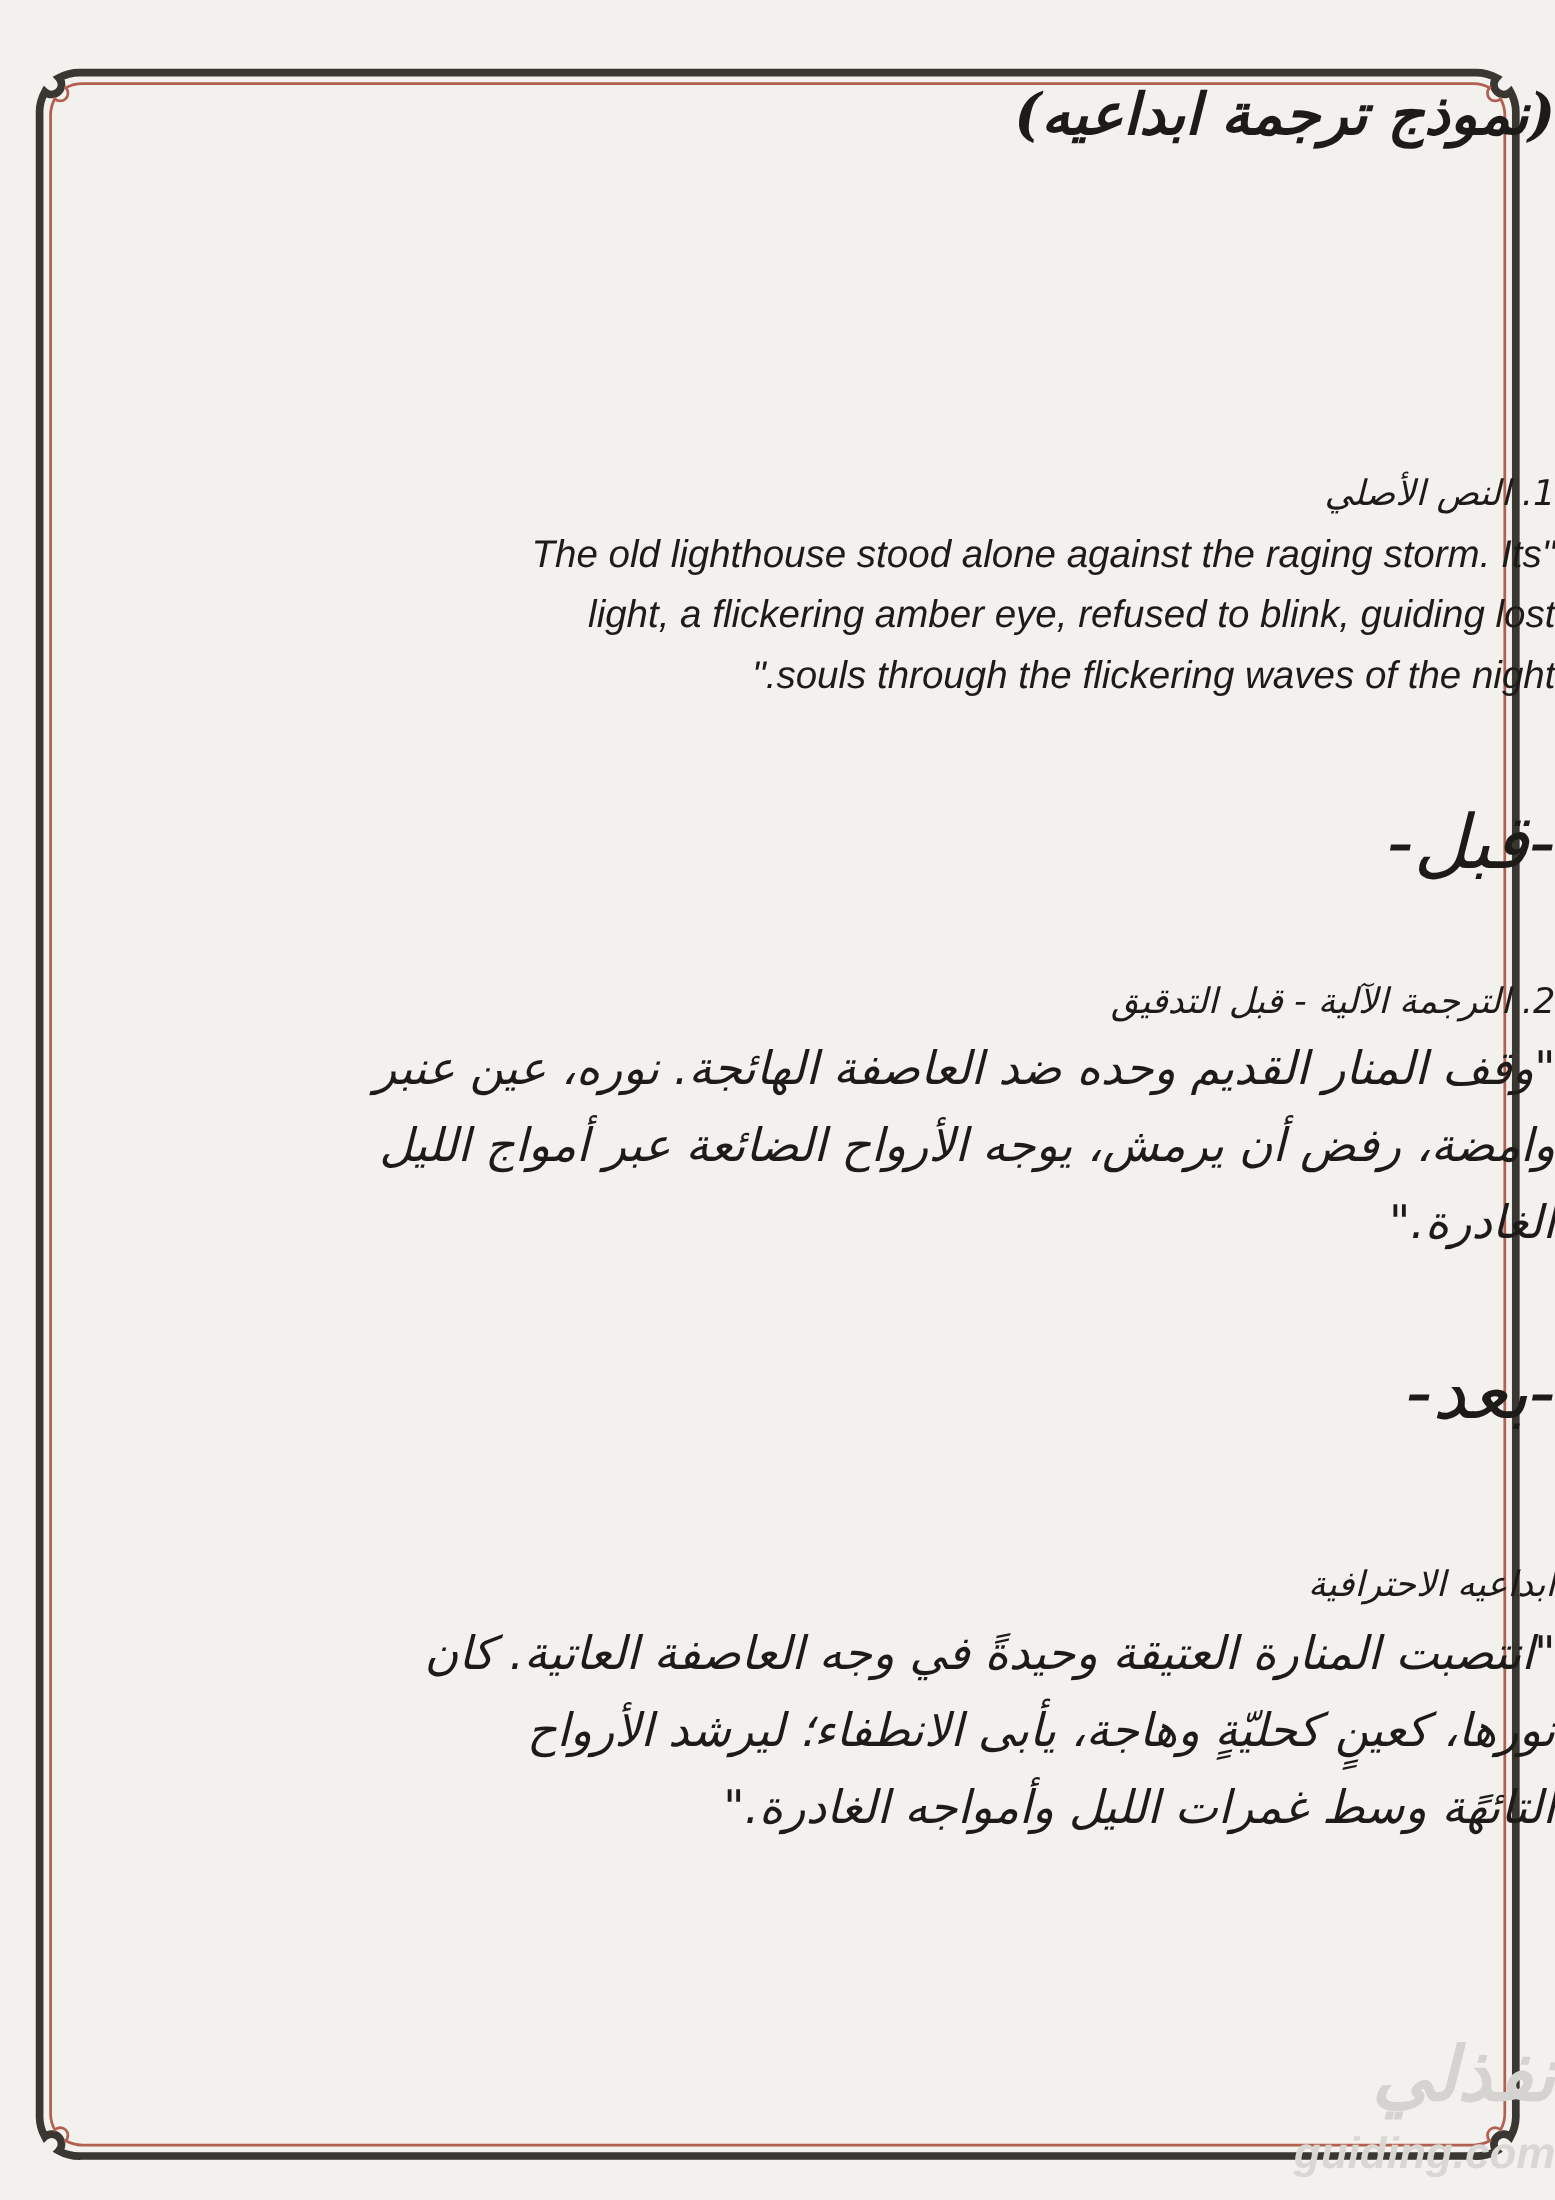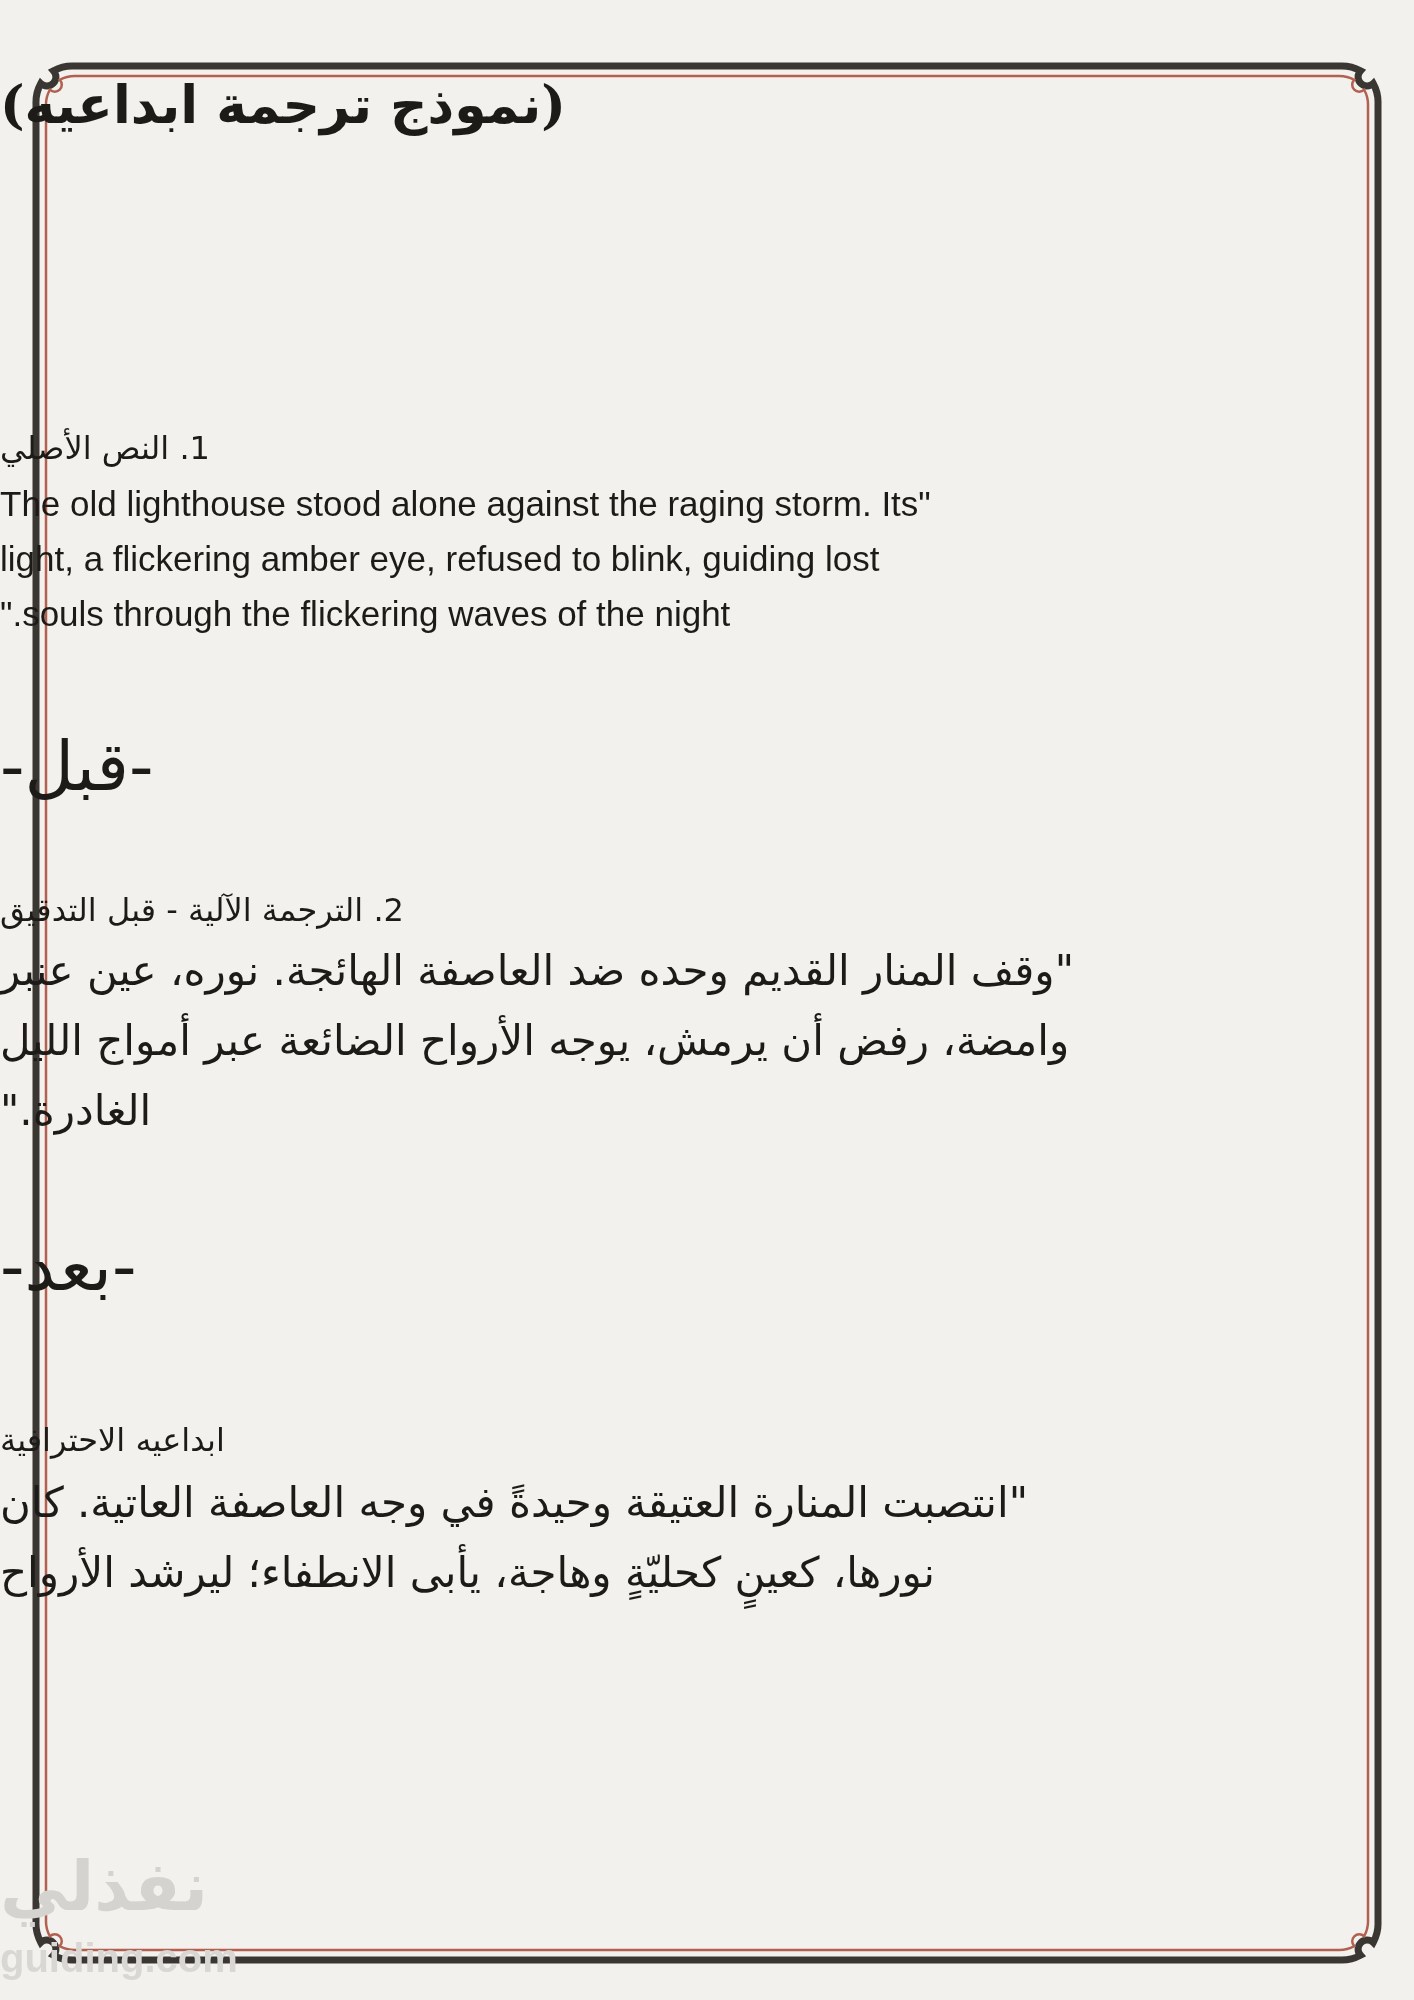--- a/index.html
+++ b/index.html
@@ -21,22 +21,23 @@
     width: 1414px; height: 2000px;
     z-index: 1;
   }
   .frame path { fill: none; }
   .frame .outer { stroke: #3a3733; stroke-width: 7; }
   .frame .inner { stroke: #b2604f; stroke-width: 2.5; }
 
   .abs {
     position: absolute;
     left: 0; right: 0;
-    text-align: left;
+    text-align: right;
     z-index: 2;
+    font-style: italic;
   }
   .title {
     top: 74px;
     font-size: 52px;
     font-weight: 700;
     font-family: "DejaVu Serif", "DejaVu Sans", serif;
     margin: 0;
   }
   .sec-heading {
     font-size: 32px;
@@ -150,19 +151,20 @@
   </div>
 </section>
 
 <div class="abs divider div-after" dir="rtl">-بعد-</div>
 
 <section>
   <h2 class="abs sec-heading h-sec3" dir="rtl">ابداعيه الاحترافية</h2>
   <div class="abs body-block ar-block pro-block" dir="rtl">
     <div class="tline">"انتصبت المنارة العتيقة وحيدةً في وجه العاصفة العاتية. كان</div>
     <div class="tline">نورها، كعينٍ كحليّةٍ وهاجة، يأبى الانطفاء؛ ليرشد الأرواح</div>
+    <div class="tline">التائهًة وسط غمرات الليل وأمواجه الغادرة."</div>
   </div>
 </section>
 
 <div class="watermark">
   <div class="abs wm-logo" dir="rtl">نفذلي</div>
   <div class="abs wm-domain">guiding.com</div>
 </div>
 
 </body></html>

